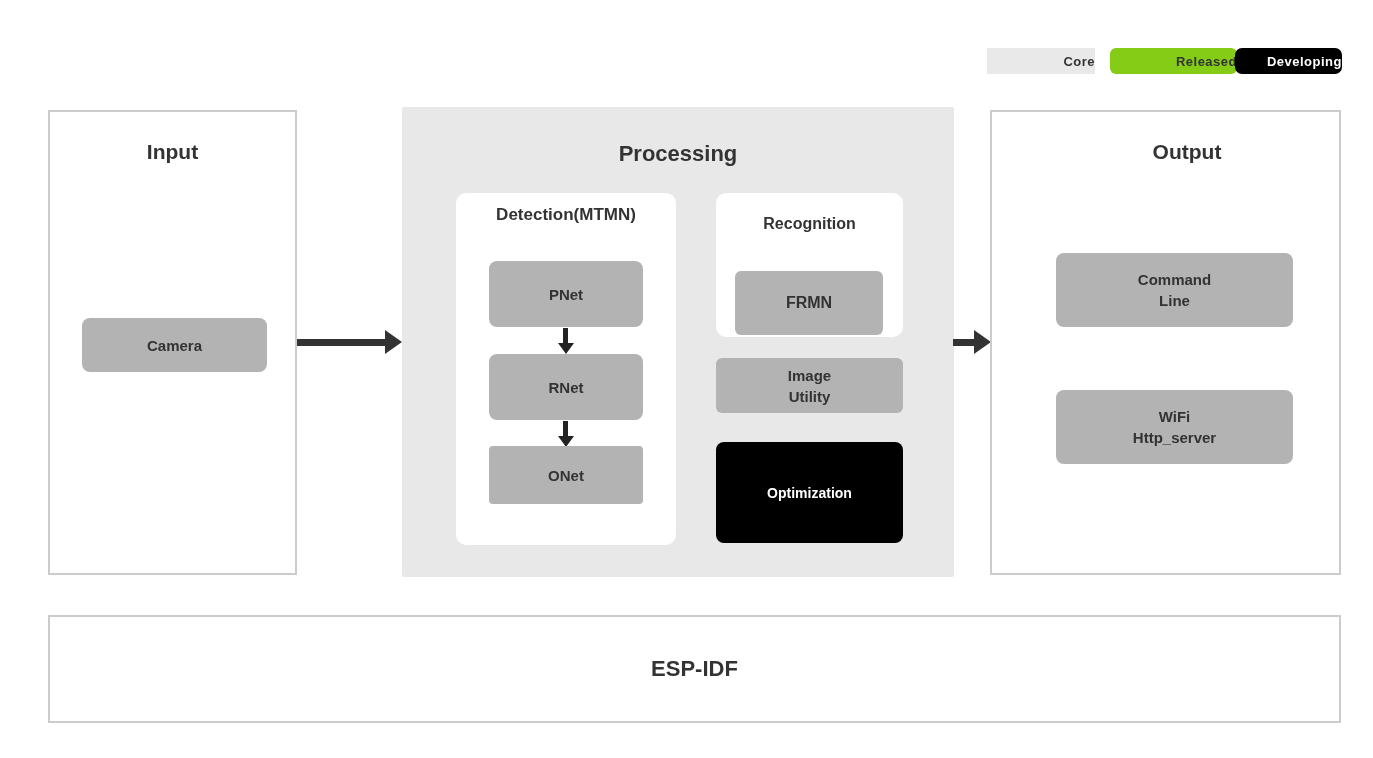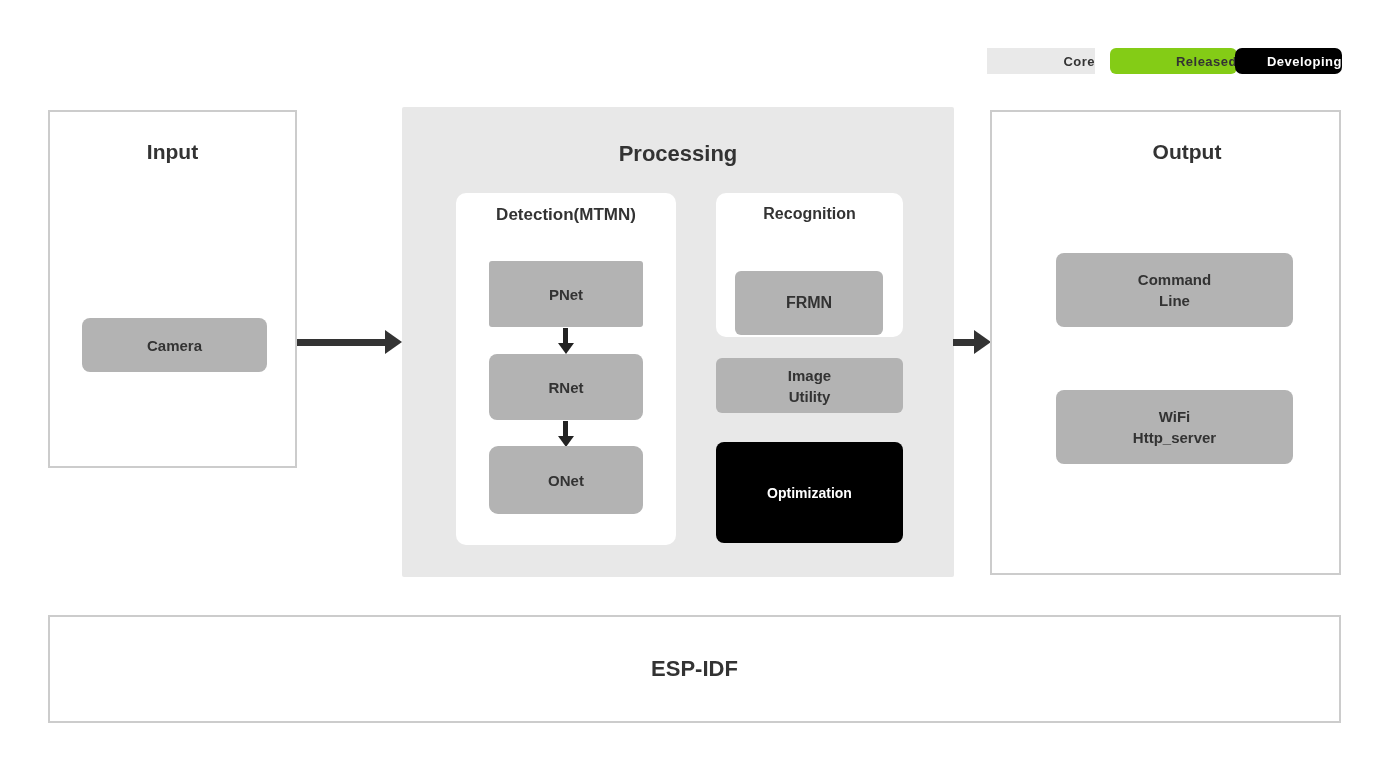--- a/index.html
+++ b/index.html
@@ -37,21 +37,21 @@
     position: absolute;
     background: #ffffff;
     border: 2px solid #cccccc;
   }
   .panel-title {
     text-align: center;
     font-weight: bold;
     font-size: 21px;
     margin-top: 28px;
   }
-  .panel-input  { left: 48px;  top: 110px; width: 249px; height: 358px; }
+  .panel-input  { left: 48px;  top: 110px; width: 249px; height: 465px; }
   .panel-output { left: 990px; top: 110px; width: 351px; height: 465px; padding-left: 43px; }
   .panel-espidf { left: 48px;  top: 615px; width: 1293px; height: 108px;
                   display: flex; align-items: center; justify-content: center; }
   .panel-espidf .panel-title { margin-top: 0; font-size: 22px; }
 
   
   .region-processing {
     position: absolute;
     left: 402px; top: 107px; width: 552px; height: 470px;
     background: #e8e8e8;
@@ -64,41 +64,41 @@
     background: #ffffff;
     border-radius: 10px;
   }
   .subpanel-detection  { left: 54px;  top: 86px; width: 220px; height: 352px; }
   .subpanel-recognition{ left: 314px; top: 86px; width: 187px; height: 144px; }
   .subpanel-title {
     text-align: center;
     font-weight: bold;
   }
   .subpanel-detection .subpanel-title   { margin-top: 12px; font-size: 17px; }
-  .subpanel-recognition .subpanel-title { margin-top: 12px; font-size: 16px; }
+  .subpanel-recognition .subpanel-title { margin-top: 22px; font-size: 16px; }
 
   
   .block {
     position: absolute;
     display: flex;
     flex-direction: column;
     align-items: center;
     justify-content: center;
     font-weight: bold;
     text-align: center;
     color: #333333;
   }
   .block-gray  { background: #b3b3b3; }
   .block-black { background: #000000; color: #ffffff; }
 
   .block-camera   { left: 32px; top: 206px; width: 185px; height: 54px; border-radius: 8px; font-size: 15px; }
 
-  .block-pnet { left: 33px; top: 68px;  width: 154px; height: 66px; border-radius: 3px; font-size: 15px; }
+  .block-pnet { left: 33px; top: 68px;  width: 154px; height: 66px; border-radius: 8px; font-size: 15px; }
   .block-rnet { left: 33px; top: 161px; width: 154px; height: 66px; border-radius: 8px; font-size: 15px; }
-  .block-onet { left: 33px; top: 253px; width: 154px; height: 68px; border-radius: 9px; font-size: 15px; }
+  .block-onet { left: 33px; top: 253px; width: 154px; height: 58px; border-radius: 4px; font-size: 15px; }
 
   .block-frmn { left: 19px; top: 64px; width: 148px; height: 64px; border-radius: 6px; font-size: 16px; margin-top: 14px; }
 
   .block-imageutil    { left: 314px; top: 251px; width: 187px; height: 55px;  border-radius: 6px; font-size: 15px; line-height: 1.4; }
   .block-optimization { left: 314px; top: 335px; width: 187px; height: 101px; border-radius: 8px; font-size: 14px; }
 
   .block-cmdline { left: 64px; top: 141px; width: 237px; height: 74px; border-radius: 8px; font-size: 15px; line-height: 1.4; }
   .block-wifi    { left: 64px; top: 278px; width: 237px; height: 74px; border-radius: 8px; font-size: 15px; line-height: 1.4; }
 
   

